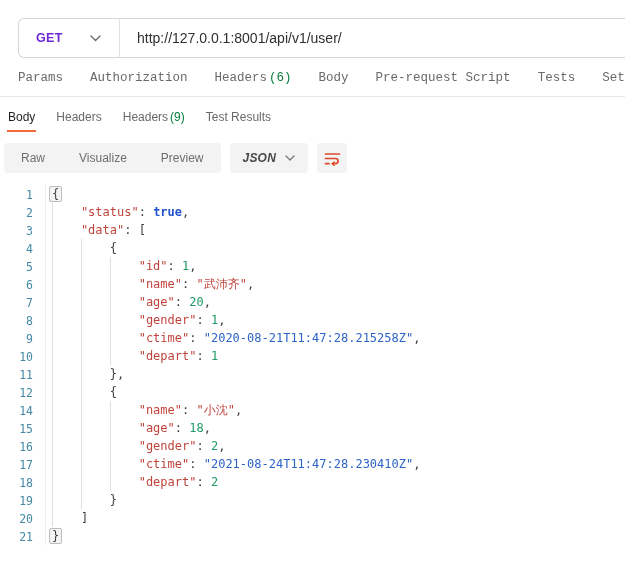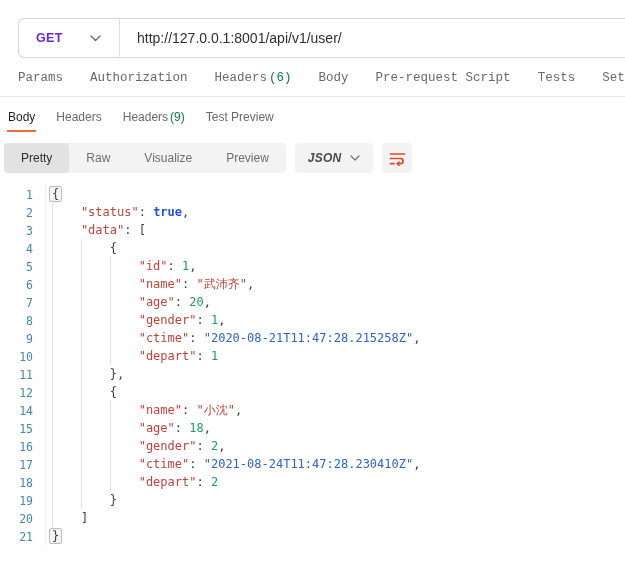--- a/index.html
+++ b/index.html
@@ -82,26 +82,25 @@
     <div class="req-tab"><span>Body</span></div>
     <div class="req-tab"><span>Pre-request Script</span></div>
     <div class="req-tab"><span>Tests</span></div>
     <div class="req-tab"><span>Settings</span></div>
   </div>
 
   <div class="resp-tabs">
     <div class="resp-tab active"><span>Body</span></div>
     <div class="resp-tab"><span>Headers</span></div>
     <div class="resp-tab"><span>Headers</span><span class="count">(9)</span></div>
-    <div class="resp-tab"><span>Test Preview</span></div>
+    <div class="resp-tab"><span>Test Results</span></div>
   </div>
 
   <div class="toolbar">
     <div class="segmented">
-      <div class="seg active">Pretty</div>
       <div class="seg">Raw</div>
       <div class="seg">Visualize</div>
       <div class="seg">Preview</div>
     </div>
     <div class="fmt-btn">
       <span class="fmt-label">JSON</span>
       <span>
         <svg width="10" height="6" viewBox="0 0 10 6">
             <polyline points="1,1 5,5 9,1" fill="none" stroke="#777" stroke-width="1.3" stroke-linecap="round" stroke-linejoin="round"></polyline>
           </svg>

